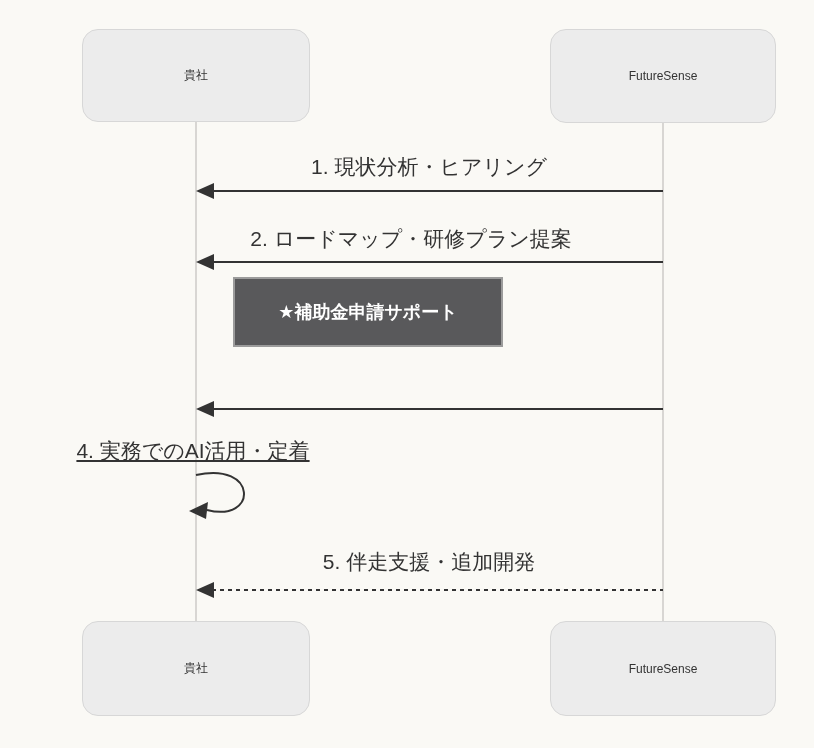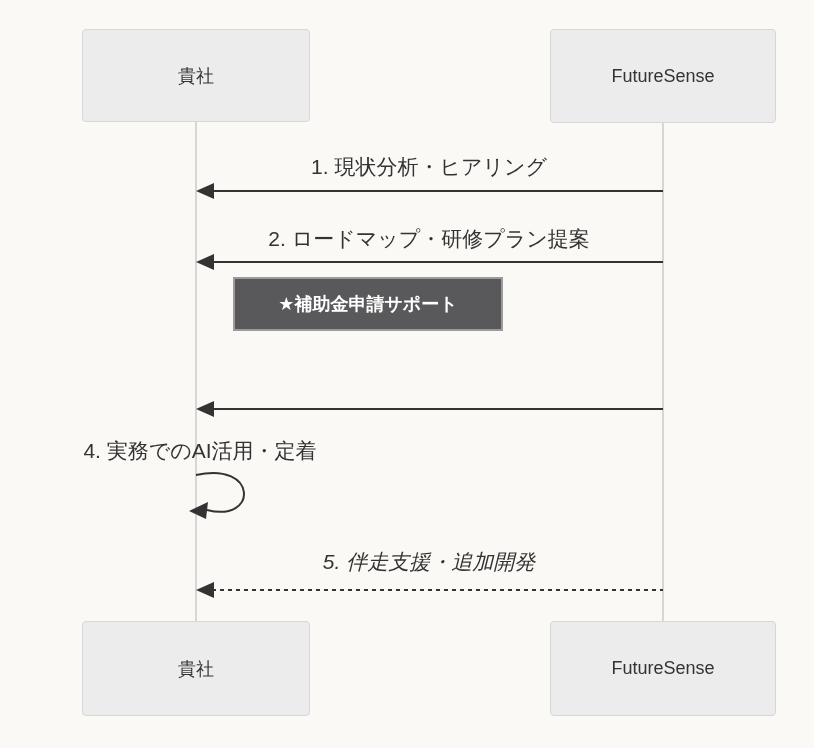--- a/index.html
+++ b/index.html
@@ -46,41 +46,41 @@
   }
   .arrowhead {
     fill: var(--arrow);
     stroke: none;
   }
   .actor-box {
     position: absolute;
     box-sizing: border-box;
     background: var(--actor_bg);
     border: 1px solid var(--actor_border);
-    border-radius: 4px;
+    border-radius: 16px;
     display: flex;
     align-items: center;
     justify-content: center;
-    font-size: 18px;
+    font-size: 12px;
     color: var(--text);
   }
   .msg-label {
     position: absolute;
     transform: translateX(-50%);
     white-space: nowrap;
     font-size: 21px;
     color: var(--text);
     line-height: 22px;
   }
   .note-box {
     position: absolute;
     left: 233px;
     top: 277px;
     width: 270px;
-    height: 54px;
+    height: 70px;
     box-sizing: border-box;
     background: var(--note_bg);
     border: 2px solid var(--note_border);
     display: flex;
     align-items: center;
     justify-content: center;
     font-size: 18px;
     font-weight: bold;
     color: var(--note_text);
     white-space: nowrap;
@@ -111,19 +111,19 @@
     <line class="msg-line dashed" x1="212" y1="590" x2="663" y2="590"></line>
     <polygon class="arrowhead" points="196,590 214,582 214,598"></polygon>
   </svg>
 
   <div class="actor-box" style="left:82px; top:29px; width:228px; height:93px;">貴社</div>
   <div class="actor-box" style="left:550px; top:29px; width:226px; height:94px;">FutureSense</div>
   <div class="actor-box" style="left:82px; top:621px; width:228px; height:95px;">貴社</div>
   <div class="actor-box" style="left:550px; top:621px; width:226px; height:95px;">FutureSense</div>
 
   <div class="msg-label" style="left:429px; top:156px;">1. 現状分析・ヒアリング</div>
-  <div class="msg-label" style="left:429px; top:228px;">2. ロードマップ・研修プラン提案</div>
-  <div class="msg-label" style="left:200px; top:440px;">4. 実務でのAI活用・定着</div>
-  <div class="msg-label" style="left:429px; top:551px;font-style:italic;">5. 伴走支援・追加開発</div>
+  <div class="msg-label" style="left:411px; top:228px;">2. ロードマップ・研修プラン提案</div>
+  <div class="msg-label" style="left:193px; top:440px;text-decoration:underline;">4. 実務でのAI活用・定着</div>
+  <div class="msg-label" style="left:429px; top:551px;">5. 伴走支援・追加開発</div>
 
   <div class="note-box">★補助金申請サポート</div>
 
 </div>
 
 </body></html>

